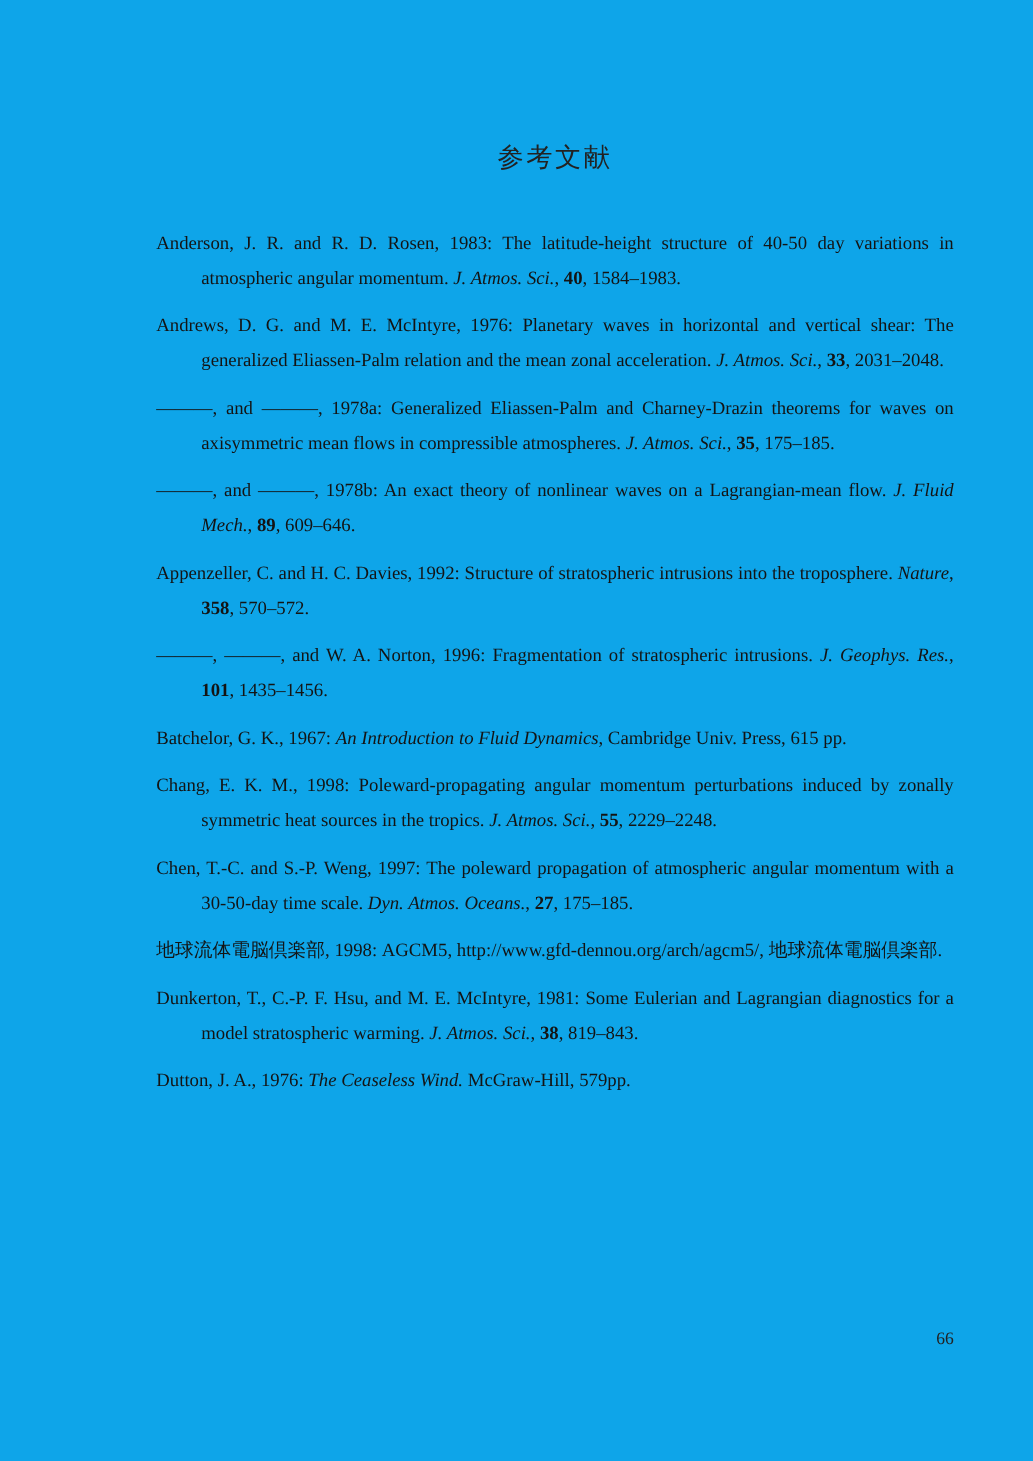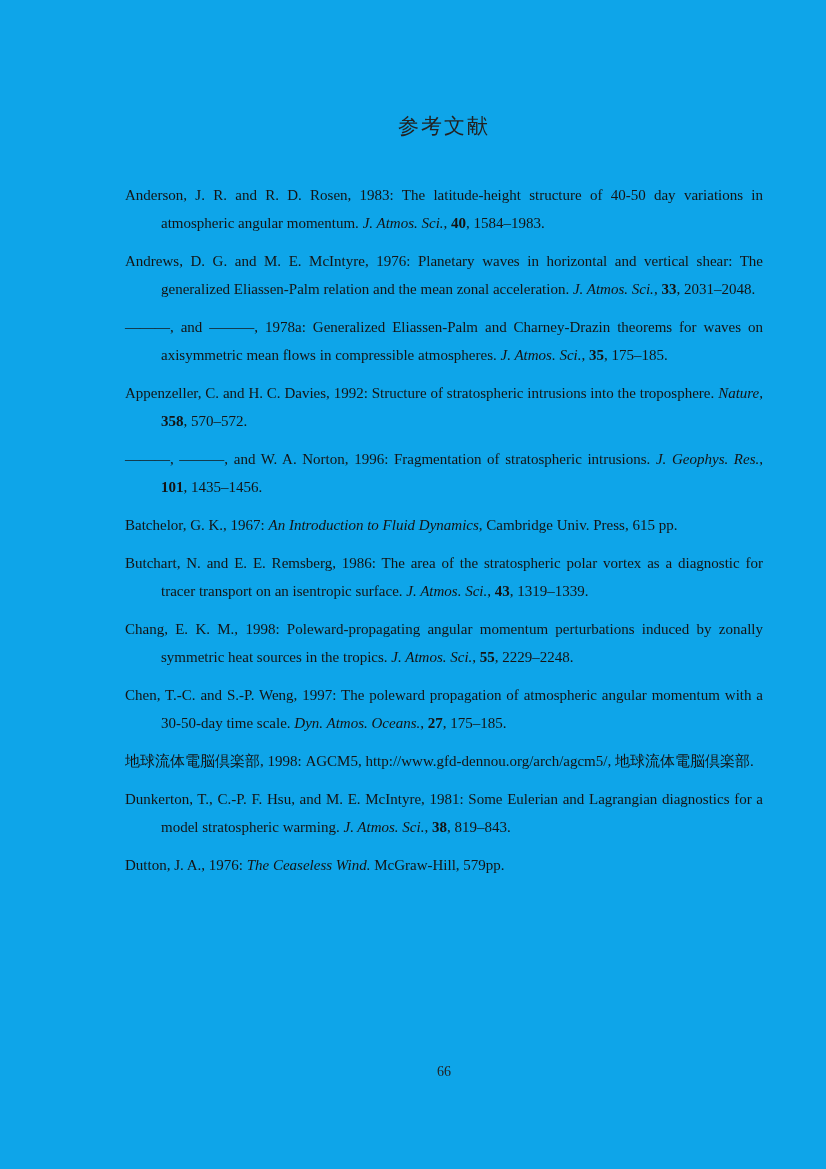--- a/index.html
+++ b/index.html
@@ -44,38 +44,38 @@
     text-align: justify;
     color: #141414;
   }
   .it { font-style: italic; font-family: Liberation Serif, serif; }
   .bf { font-weight: bold; font-family: Liberation Serif, serif; }
   .page-number {
     position: absolute;
     top: 1064px;
     left: 125px;
     width: 638px;
-    text-align: center;
+    text-align: right;
     font-size: 14px;
     color: #222222;
   }
 </style>
 </head>
 <body>
 
 <div class="page">
   <h1 class="doc-title">参考文献</h1>
   <main class="ref-list">
       <p class="ref"><span>Anderson, J. R. and R. D. Rosen, 1983: The latitude-height structure of 40-50 day variations in atmospheric angular momentum. </span><span class="it">J. Atmos. Sci.</span><span>, </span><span class="bf">40</span><span>, 1584–1983.</span></p>
       <p class="ref"><span>Andrews, D. G. and M. E. McIntyre, 1976: Planetary waves in horizontal and vertical shear: The generalized Eliassen-Palm relation and the mean zonal acceleration. </span><span class="it">J. Atmos. Sci.</span><span>, </span><span class="bf">33</span><span>, 2031–2048.</span></p>
       <p class="ref"><span>———, and ———, 1978a: Generalized Eliassen-Palm and Charney-Drazin theorems for waves on axisymmetric mean flows in compressible atmospheres. </span><span class="it">J. Atmos. Sci.</span><span>, </span><span class="bf">35</span><span>, 175–185.</span></p>
+      <p class="ref"><span>———, and ———, 1978b: An exact theory of nonlinear waves on a Lagrangian-mean flow. </span><span class="it">J. Fluid Mech.</span><span>, </span><span class="bf">89</span><span>, 609–646.</span></p>
       <p class="ref"><span>Appenzeller, C. and H. C. Davies, 1992: Structure of stratospheric intrusions into the troposphere. </span><span class="it">Nature</span><span>, </span><span class="bf">358</span><span>, 570–572.</span></p>
       <p class="ref"><span>———, ———, and W. A. Norton, 1996: Fragmentation of stratospheric intrusions. </span><span class="it">J. Geophys. Res.</span><span>, </span><span class="bf">101</span><span>, 1435–1456.</span></p>
       <p class="ref"><span>Batchelor, G. K., 1967: </span><span class="it">An Introduction to Fluid Dynamics</span><span>, Cambridge Univ. Press, 615 pp.</span></p>
-      <p class="ref"><span>Butchart, N. and E. E. Remsberg, 1986: The area of the stratospheric polar vortex as a diagnostic for tracer transport on an isentropic surface. </span><span class="it">J. Atmos. Sci.</span><span>, </span><span class="bf">43</span><span>, 1319–1339.</span></p>
       <p class="ref"><span>Chang, E. K. M., 1998: Poleward-propagating angular momentum perturbations induced by zonally symmetric heat sources in the tropics. </span><span class="it">J. Atmos. Sci.</span><span>, </span><span class="bf">55</span><span>, 2229–2248.</span></p>
       <p class="ref"><span>Chen, T.-C. and S.-P. Weng, 1997: The poleward propagation of atmospheric angular momentum with a 30-50-day time scale. </span><span class="it">Dyn. Atmos. Oceans.</span><span>, </span><span class="bf">27</span><span>, 175–185.</span></p>
       <p class="ref"><span>地球流体電脳倶楽部, 1998: AGCM5, http://www.gfd-dennou.org/arch/agcm5/, 地球流体電脳倶楽部.</span></p>
       <p class="ref"><span>Dunkerton, T., C.-P. F. Hsu, and M. E. McIntyre, 1981: Some Eulerian and Lagrangian diagnostics for a model stratospheric warming. </span><span class="it">J. Atmos. Sci.</span><span>, </span><span class="bf">38</span><span>, 819–843.</span></p>
       <p class="ref"><span>Dutton, J. A., 1976: </span><span class="it">The Ceaseless Wind.</span><span> McGraw-Hill, 579pp.</span></p>
     </main>
   <div class="page-number">66</div>
 </div>
 
 </body></html>

